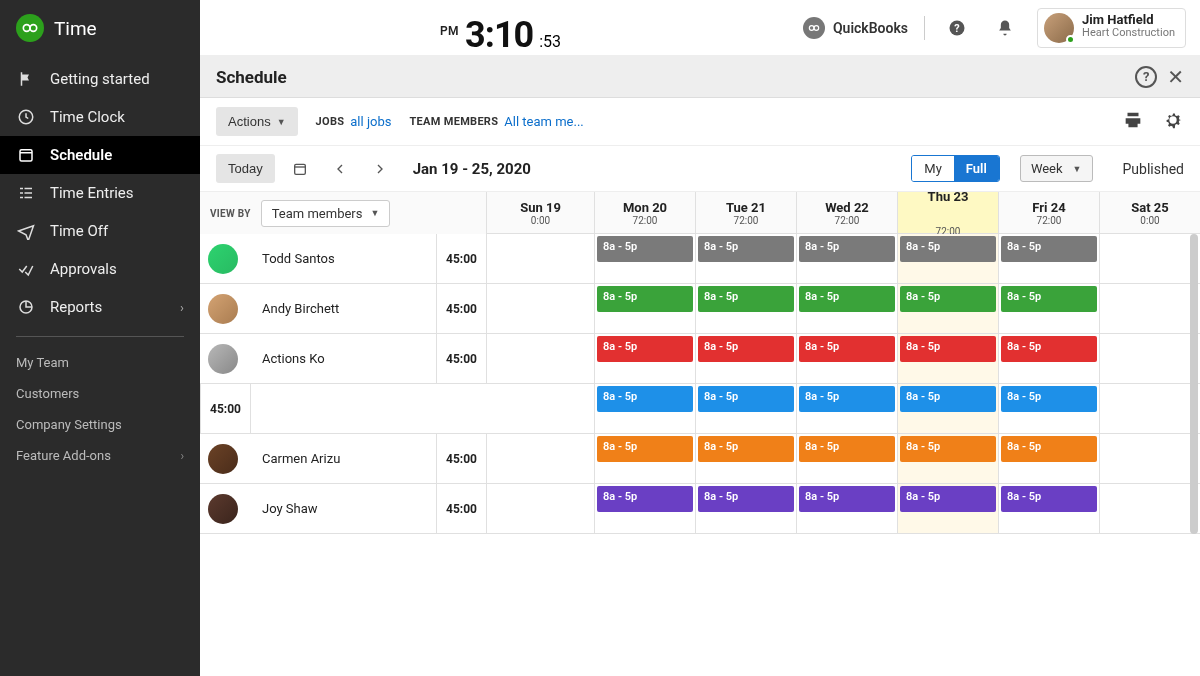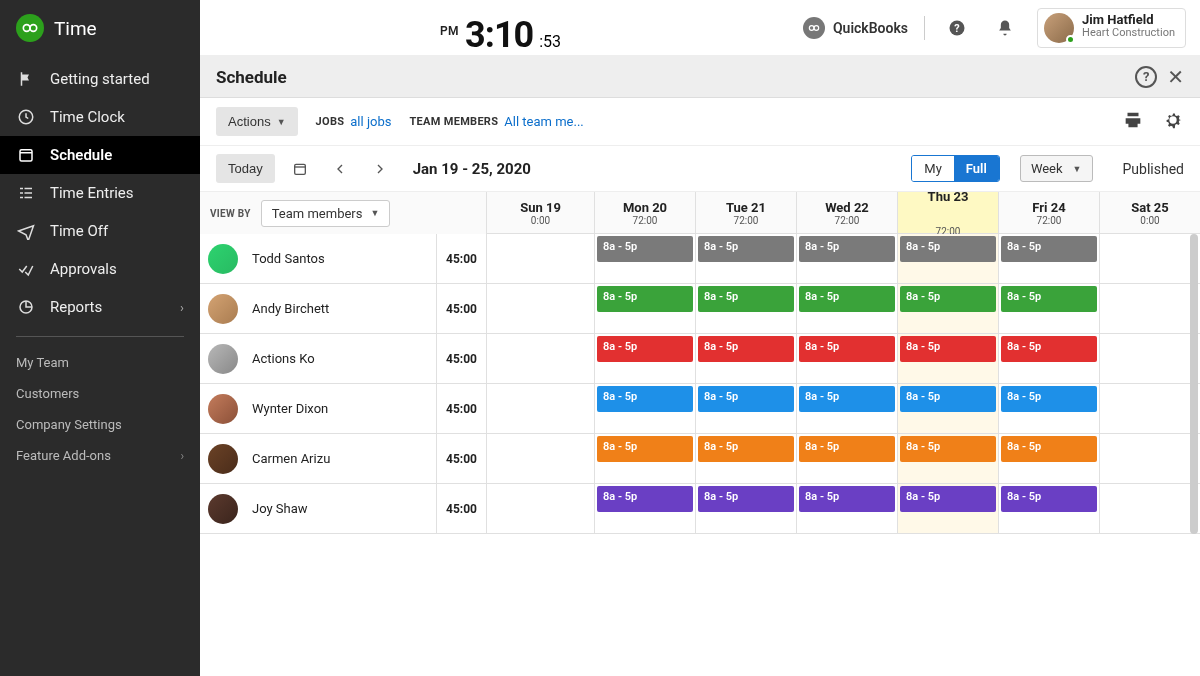--- a/index.html
+++ b/index.html
@@ -81,21 +81,21 @@
   .viewby-sel .tri{font-size:9px;color:#555;}
 
   .dayheads{ height:42px; display:flex; background:#fafafa; border-bottom:1px solid #e0e0e0;}
   .dayhead{ flex:1; text-align:center; border-left:1px solid #e0e0e0; display:flex;flex-direction:column;justify-content:center;}
   .dayhead.highlight{background:#fef9c3;gap:22px;}
   .dayhead .dname{font-size:13px;font-weight:700;color:#222;}
   .dayhead .dval{font-size:10px;color:#555;}
 
   .rows{flex:1;overflow:auto; position:relative;}
   .row{ display:flex; height:50px; border-bottom:1px solid #e0e0e0; }
-  .emp{ flex:1; display:flex; align-items:center; gap:14px; padding-left:8px;}
+  .emp{ flex:1; display:flex; align-items:center; gap:24px; padding-left:8px;}
   .emp-av{ width:30px;height:30px;border-radius:50%;background:#ccc; flex-shrink:0;}
   .emp-name{font-size:13px;color:#222;}
   .hours-cell{ width:50px; display:flex;align-items:center;justify-content:center; font-size:12px;color:#222;font-weight:700;border-left:1px solid #e0e0e0;height:100%;}
   .row-right{ flex:1; display:flex;}
   .cell{ flex:1; border-left:1px solid #e0e0e0; padding:2px; display:flex; flex-direction:column;}
   .cell.highlight{background:#fff9e8;}
   .shift{ height:26px; border-radius:2px; color:#fff; font-size:11px; font-weight:600; padding:5px 6px; line-height:1;}
 
   .scroll-ind{position:absolute;right:2px;top:0;width:8px;height:300px;background:#ccc;border-radius:4px;}
 
@@ -426,24 +426,20 @@
                   <div class="shift" style="background: rgb(226, 48, 48);">8a - 5p</div>
                 </div>
                 <div class="cell">
                   <div class="shift" style="background: rgb(226, 48, 48);">8a - 5p</div>
                 </div>
                 <div class="cell"></div>
               </div>
             </div>
             <div class="row">
               <div style="width: 394px; display: flex;">
-                <div class="emp" style="width: 236px;">
-                  <div class="emp-av av-4"></div>
-                  <span class="emp-name">Wynter Dixon</span>
-                </div>
                 <div class="hours-cell">45:00</div>
                 <div class="cell" style="width: 108px; flex: 0 0 auto;"></div>
               </div>
               <div class="row-right">
                 <div class="cell">
                   <div class="shift" style="background: rgb(30, 144, 232);">8a - 5p</div>
                 </div>
                 <div class="cell">
                   <div class="shift" style="background: rgb(30, 144, 232);">8a - 5p</div>
                 </div>

